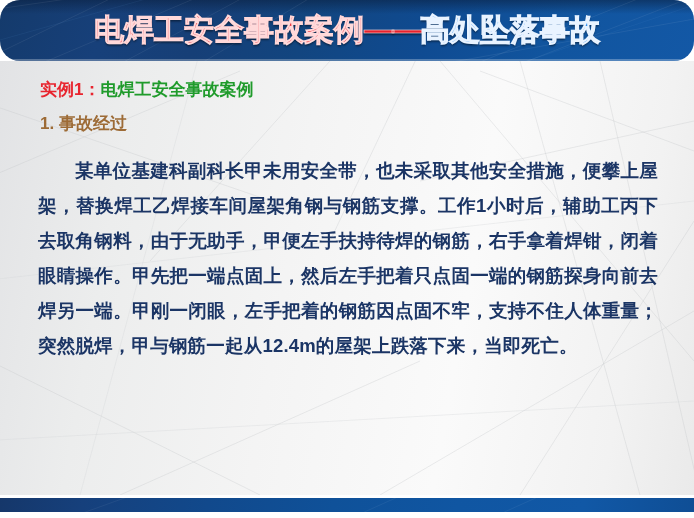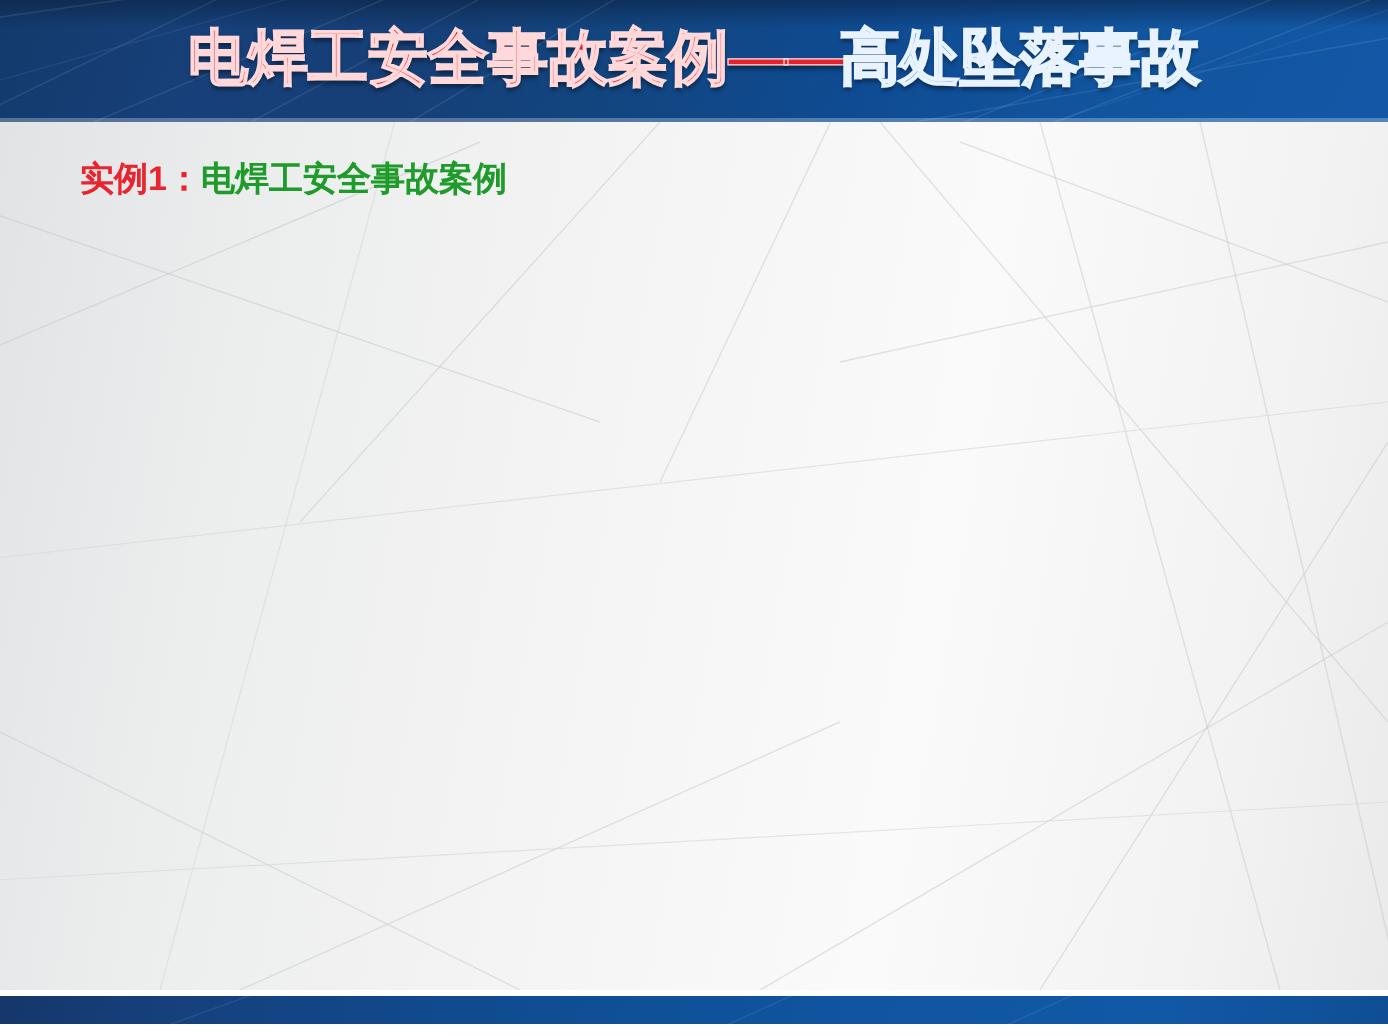--- a/index.html
+++ b/index.html
@@ -29,20 +29,21 @@
     background:
       linear-gradient(112deg,
         #143a6b 0%,
         #17407a 16%,
         #163f77 30%,
         #12457f 44%,
         #0f4b92 62%,
         #11559f 80%,
         #1358a6 100%);
     overflow: hidden;
+    border-radius: 20px;
   }
   .header-top-shade {
     position: absolute;
     left: 0; top: 0;
     width: 100%; height: 14px;
     background: linear-gradient(to bottom, rgba(10,30,60,0.55), rgba(10,30,60,0));
     pointer-events: none;
   }
   .header-lines {
     position: absolute;
@@ -237,21 +238,23 @@
         <path d="M-20 220 L694 140"></path>
         <path d="M-20 380 L694 340"></path>
         <path d="M200 -10 L80 434"></path>
       </g>
     </svg>
 
     <div class="heading-1">
       <span class="h-red">实例1：</span><span class="h-green">电焊工安全事故案例</span>
     </div>
 
-
+    <div class="heading-2">1. 事故经过</div>
+
+    <div class="body-text">某单位基建科副科长甲未用安全带，也未采取其他安全措施，便攀上屋架，替换焊工乙焊接车间屋架角钢与钢筋支撑。工作1小时后，辅助工丙下去取角钢料，由于无助手，甲便左手扶持待焊的钢筋，右手拿着焊钳，闭着眼睛操作。甲先把一端点固上，然后左手把着只点固一端的钢筋探身向前去焊另一端。甲刚一闭眼，左手把着的钢筋因点固不牢，支持不住人体重量；突然脱焊，甲与钢筋一起从12.4m的屋架上跌落下来，当即死亡。</div>
   </div>
 
   <div class="footer-gap"></div>
   <div class="footer-bar">
     <svg class="footer-lines" viewBox="0 0 694 14" preserveAspectRatio="none">
       <g stroke="#ffffff" stroke-opacity="0.18" stroke-width="0.7" fill="none">
         <path d="M80 16 L130 -2"></path>
         <path d="M360 16 L400 -2"></path>
         <path d="M500 16 L540 -2"></path>
       </g>

